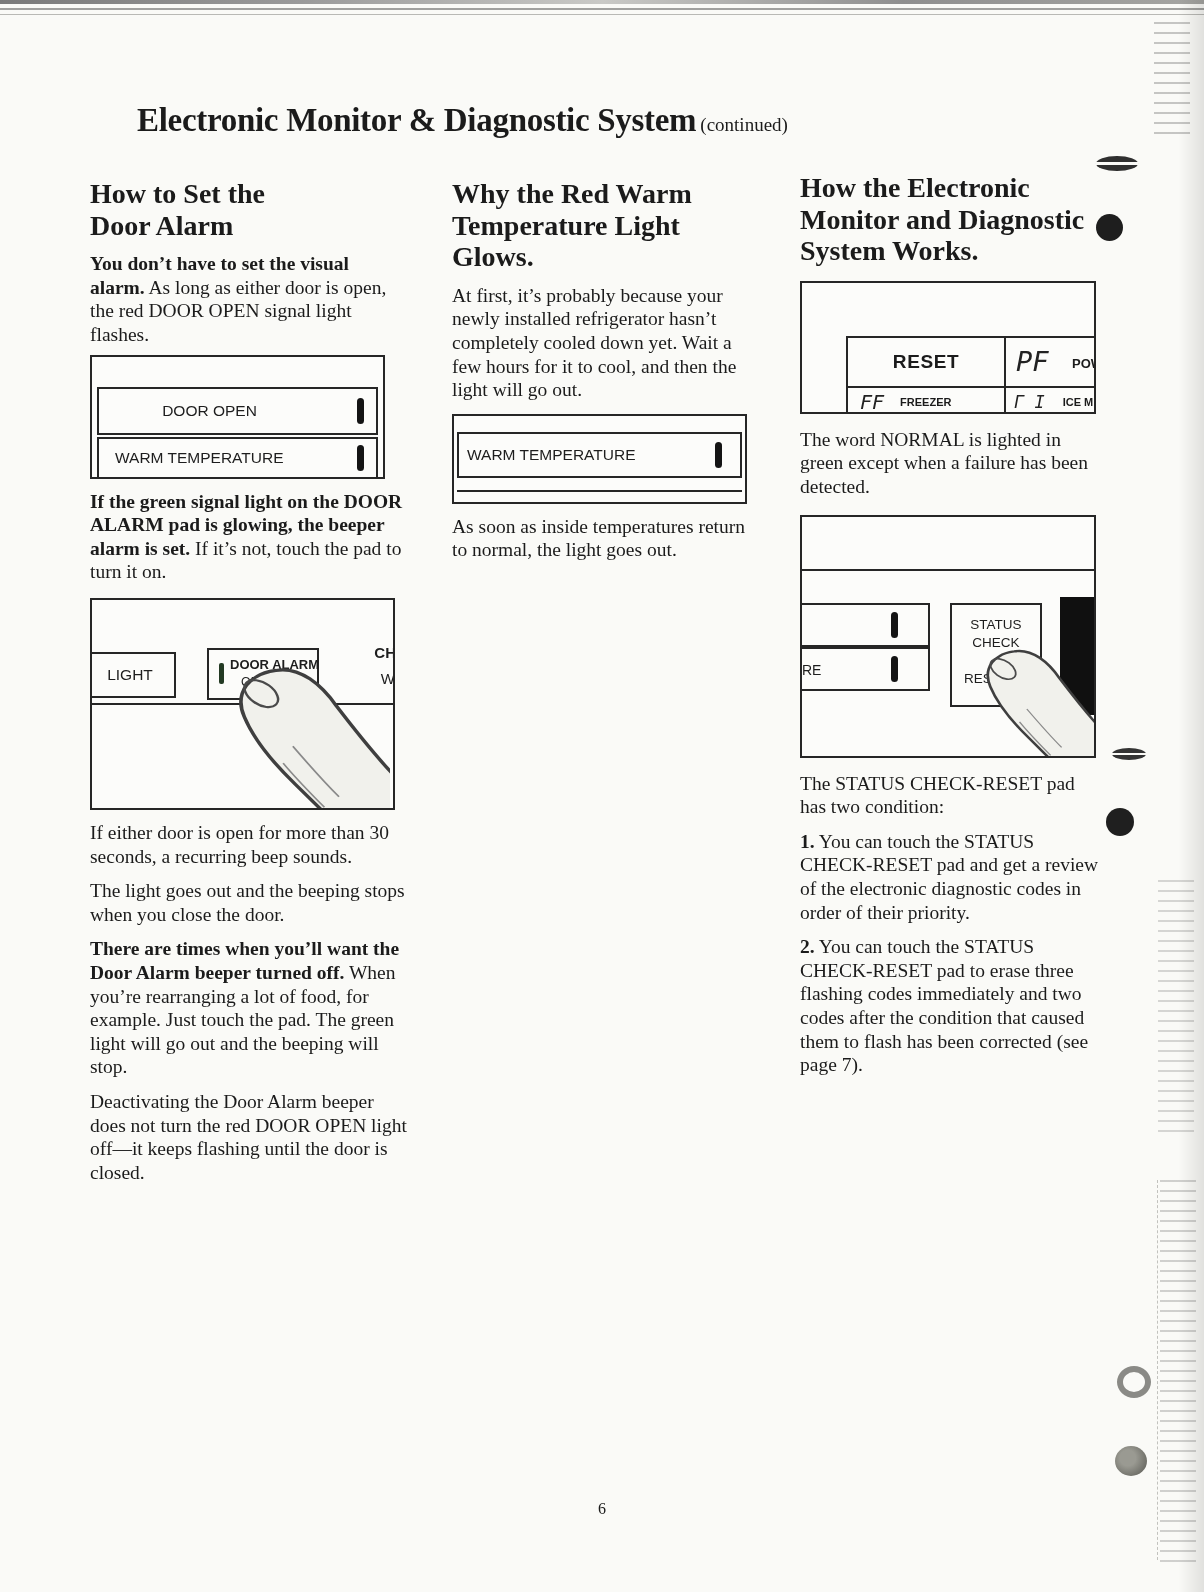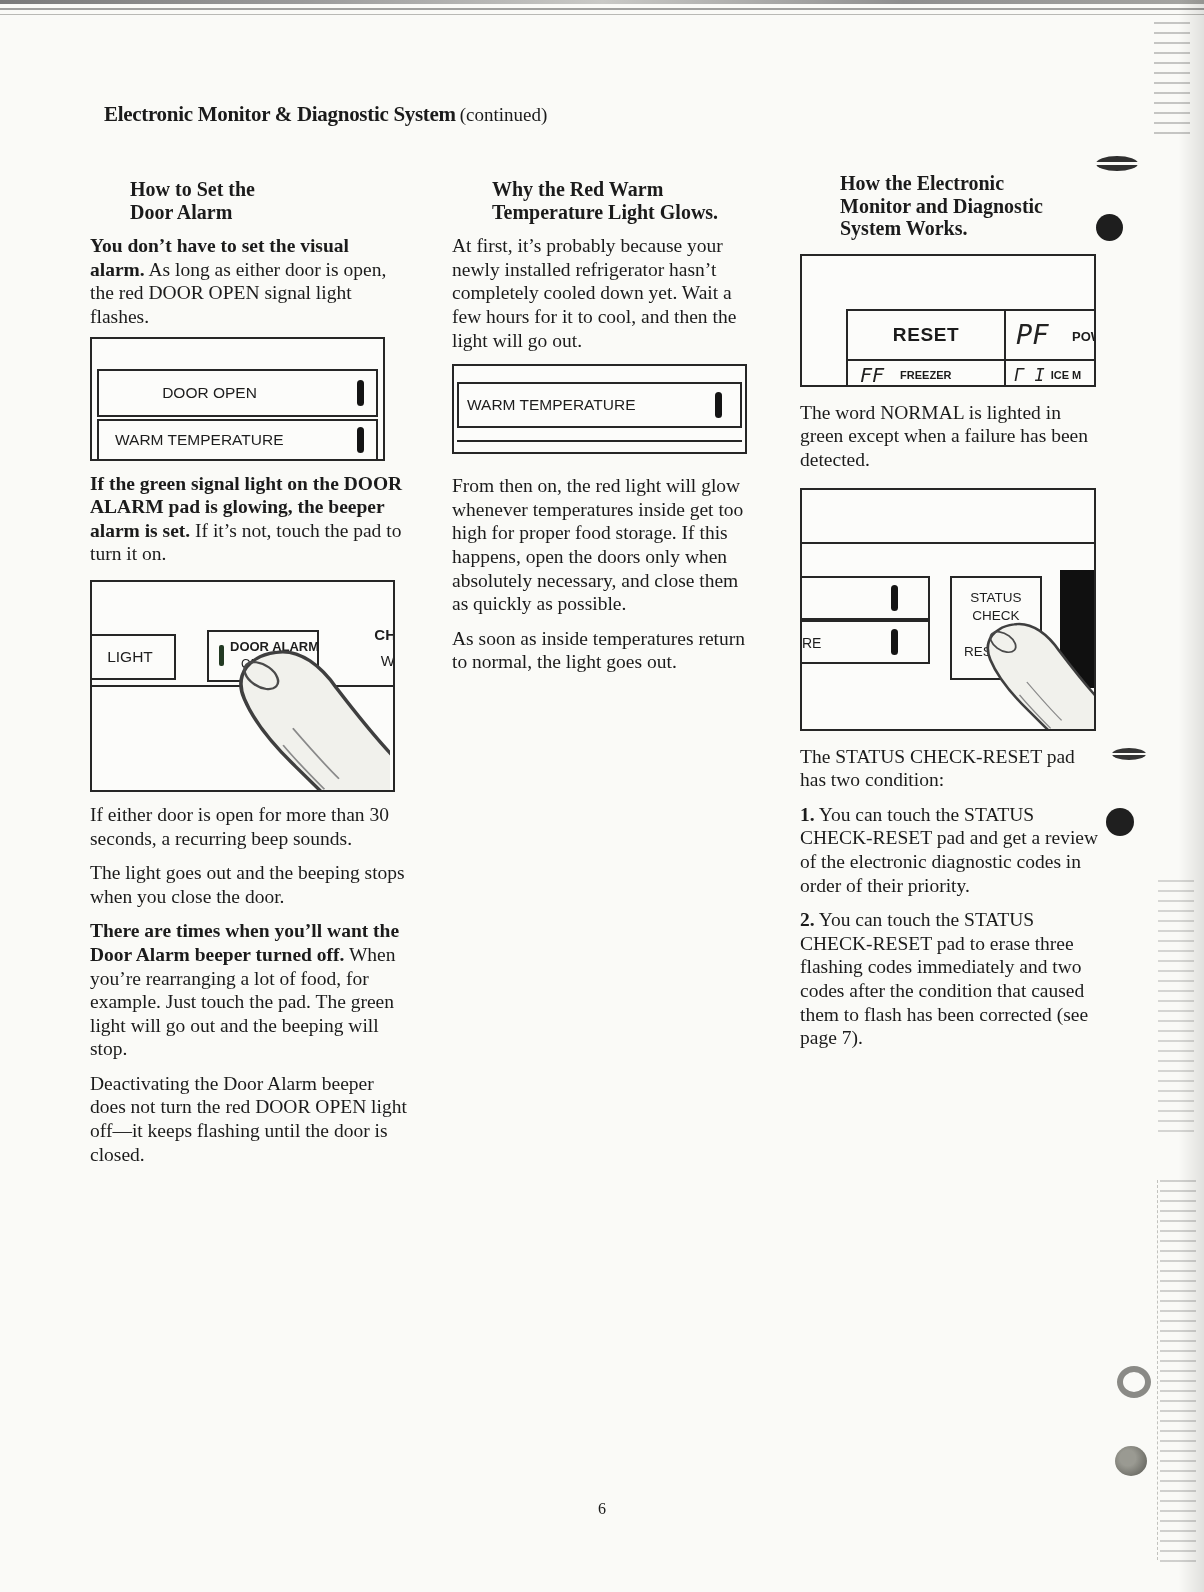--- a/index.html
+++ b/index.html
@@ -30,27 +30,27 @@
   .m2 { left:1096px; top:214px; width:27px; height:27px; border-radius:50%; background:#1e1e1e; }
   .m3 { left:1112px; top:748px; width:34px; height:12px; border-radius:50%; background:#333; }
   .m3::after { content:""; position:absolute; left:0; top:5px; width:100%; height:2px; background:#fafaf7; }
   .m4 { left:1106px; top:808px; width:28px; height:28px; border-radius:50%; background:#1f1f1f; }
   .m5 { left:1117px; top:1366px; width:34px; height:32px; border-radius:50%; border:6px solid #8a8a86; background:transparent; }
   .m6 { left:1115px; top:1446px; width:32px; height:30px; border-radius:50%; background:#6d6d68;
         background:radial-gradient(circle at 40% 40%, #9a9a92 0 30%, #55554f 100%); }
 
   
   .title-row { position:absolute; left:104px; top:102px; white-space:nowrap; }
-  .title { font-size:21px; font-weight:bold; letter-spacing:-0.3px; }
+  .title { font-size:33px; font-weight:bold; letter-spacing:-0.3px;margin-left:33px; }
   .cont { font-size:19px; font-weight:normal; }
   .col { position:absolute; }
   .col1 { left:90px;  top:178px; width:318px; }
   .col2 { left:452px; top:178px; width:302px; }
   .col3 { left:800px; top:172px; width:305px; }
-  h2 { font-size:20px; line-height:1.13; white-space:pre-line; font-weight:bold;margin-left:40px; }
+  h2 { font-size:28px; line-height:1.13; white-space:pre-line; font-weight:bold; }
   p.body { font-size:19.5px; line-height:1.21; margin-top:11px; }
   p.body b { font-weight:bold; }
 
   
   .panel { position:relative; border:2px solid #262626; background:#fcfcfa; overflow:hidden; }
   .plabel { font-family:"Liberation Sans", sans-serif; font-size:15.5px; color:#1d1d1d; }
   .row-box { position:absolute; border:2px solid #262626; display:flex; align-items:center; }
   .ind { position:absolute; right:12px; top:50%; transform:translateY(-50%);
          width:7px; height:26px; border-radius:4px; background:#141414; }
 
@@ -83,21 +83,21 @@
       font-weight:bold; font-size:19px; letter-spacing:.6px; }
   #panel-display .c-pf { flex:1; position:relative; overflow:hidden; }
   .seg { font-family:"DejaVu Sans Mono", monospace; font-style:italic; color:#222; }
   #panel-display .pf { position:absolute; left:10px; top:8px; font-size:27px; }
   #panel-display .pow { position:absolute; left:66px; top:18px; font-family:"Liberation Sans",sans-serif;
       font-weight:bold; font-size:13px; white-space:nowrap; }
   #panel-display .c-ff { width:158px; border-right:2px solid #262626; display:flex; align-items:center;
       padding-left:12px; gap:16px; overflow:hidden; }
   #panel-display .ff { font-size:20px; }
   #panel-display .small-cap { font-family:"Liberation Sans",sans-serif; font-weight:bold; font-size:11px; white-space:nowrap; }
-  #panel-display .c-ci { flex:1; display:flex; align-items:center; padding-left:8px; gap:6px; overflow:hidden; }
+  #panel-display .c-ci { flex:1; display:flex; align-items:center; padding-left:8px; gap:18px; overflow:hidden; }
   #panel-display .ci { font-size:17px; }
 
   #panel-status { width:296px; height:243px; margin-top:16px; }
   #panel-status .tline { position:absolute; left:0; right:0; top:52px; height:2px; background:#262626; }
   #panel-status .box-a { position:absolute; left:-10px; top:86px; width:138px; height:44px; border:2px solid #262626; }
   #panel-status .box-b { position:absolute; left:-10px; top:130px; width:138px; height:44px; border:2px solid #262626; }
   #panel-status .box-a .ind, #panel-status .box-b .ind { right:30px; }
   #panel-status .jre { position:absolute; left:1px; top:13px; font-size:14px; }
   #panel-status .pad { position:absolute; left:148px; top:86px; width:92px; height:104px;
       border:2px solid #262626; text-align:center; }
@@ -183,21 +183,20 @@
   <p class="body">At first, it’s probably because your newly installed refrigerator hasn’t completely cooled down yet. Wait a few hours for it to cool, and then the light will go out.</p>
 
   <div class="panel" id="panel-warm">
     <div class="row-box r1">
       <span class="plabel">WARM TEMPERATURE</span>
       <span class="ind" style="right:18px;"></span>
     </div>
     <div class="bline"></div>
   </div>
 
-  <p class="body" style="margin-top:20px;">From then on, the red light will glow whenever temperatures inside get too high for proper food storage. If this happens, open the doors only when absolutely necessary, and close them as quickly as possible.</p>
   <p class="body">As soon as inside temperatures return to normal, the light goes out.</p>
 </div>
 
 <div class="col col3">
   <h2>How the Electronic
 Monitor and Diagnostic
 System Works.</h2>
 
   <div class="panel" id="panel-display">
     <div class="table">

